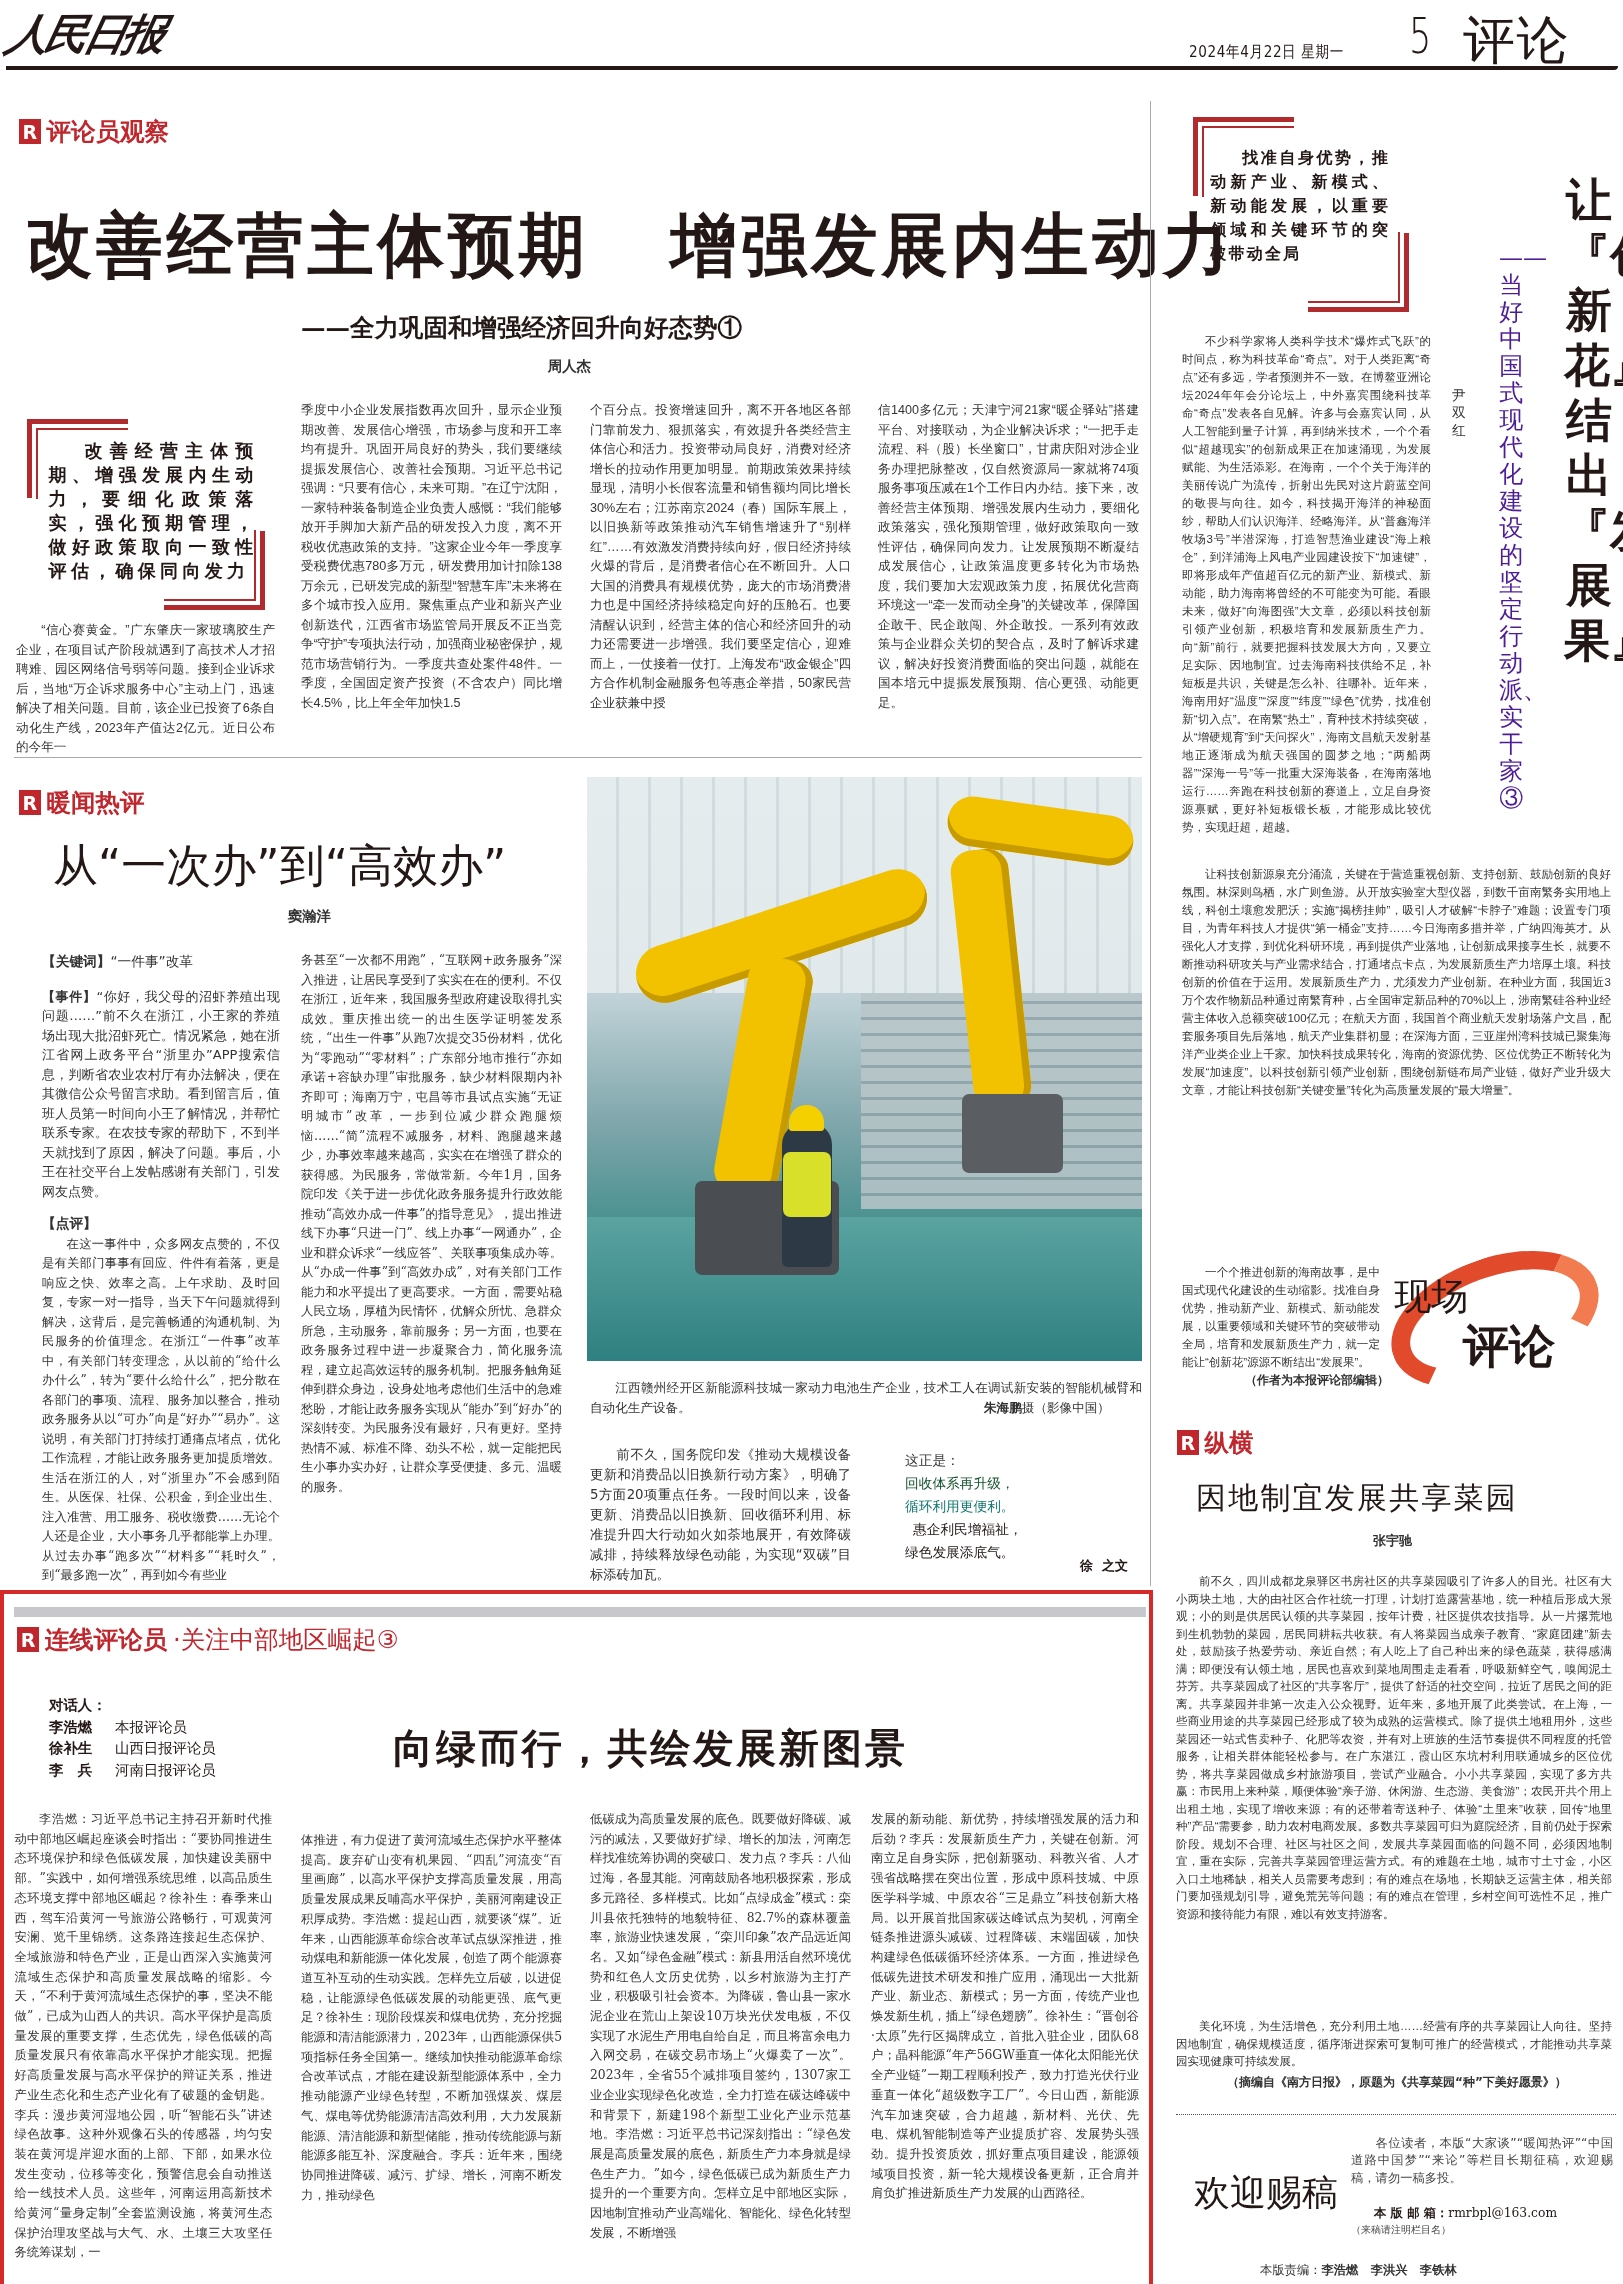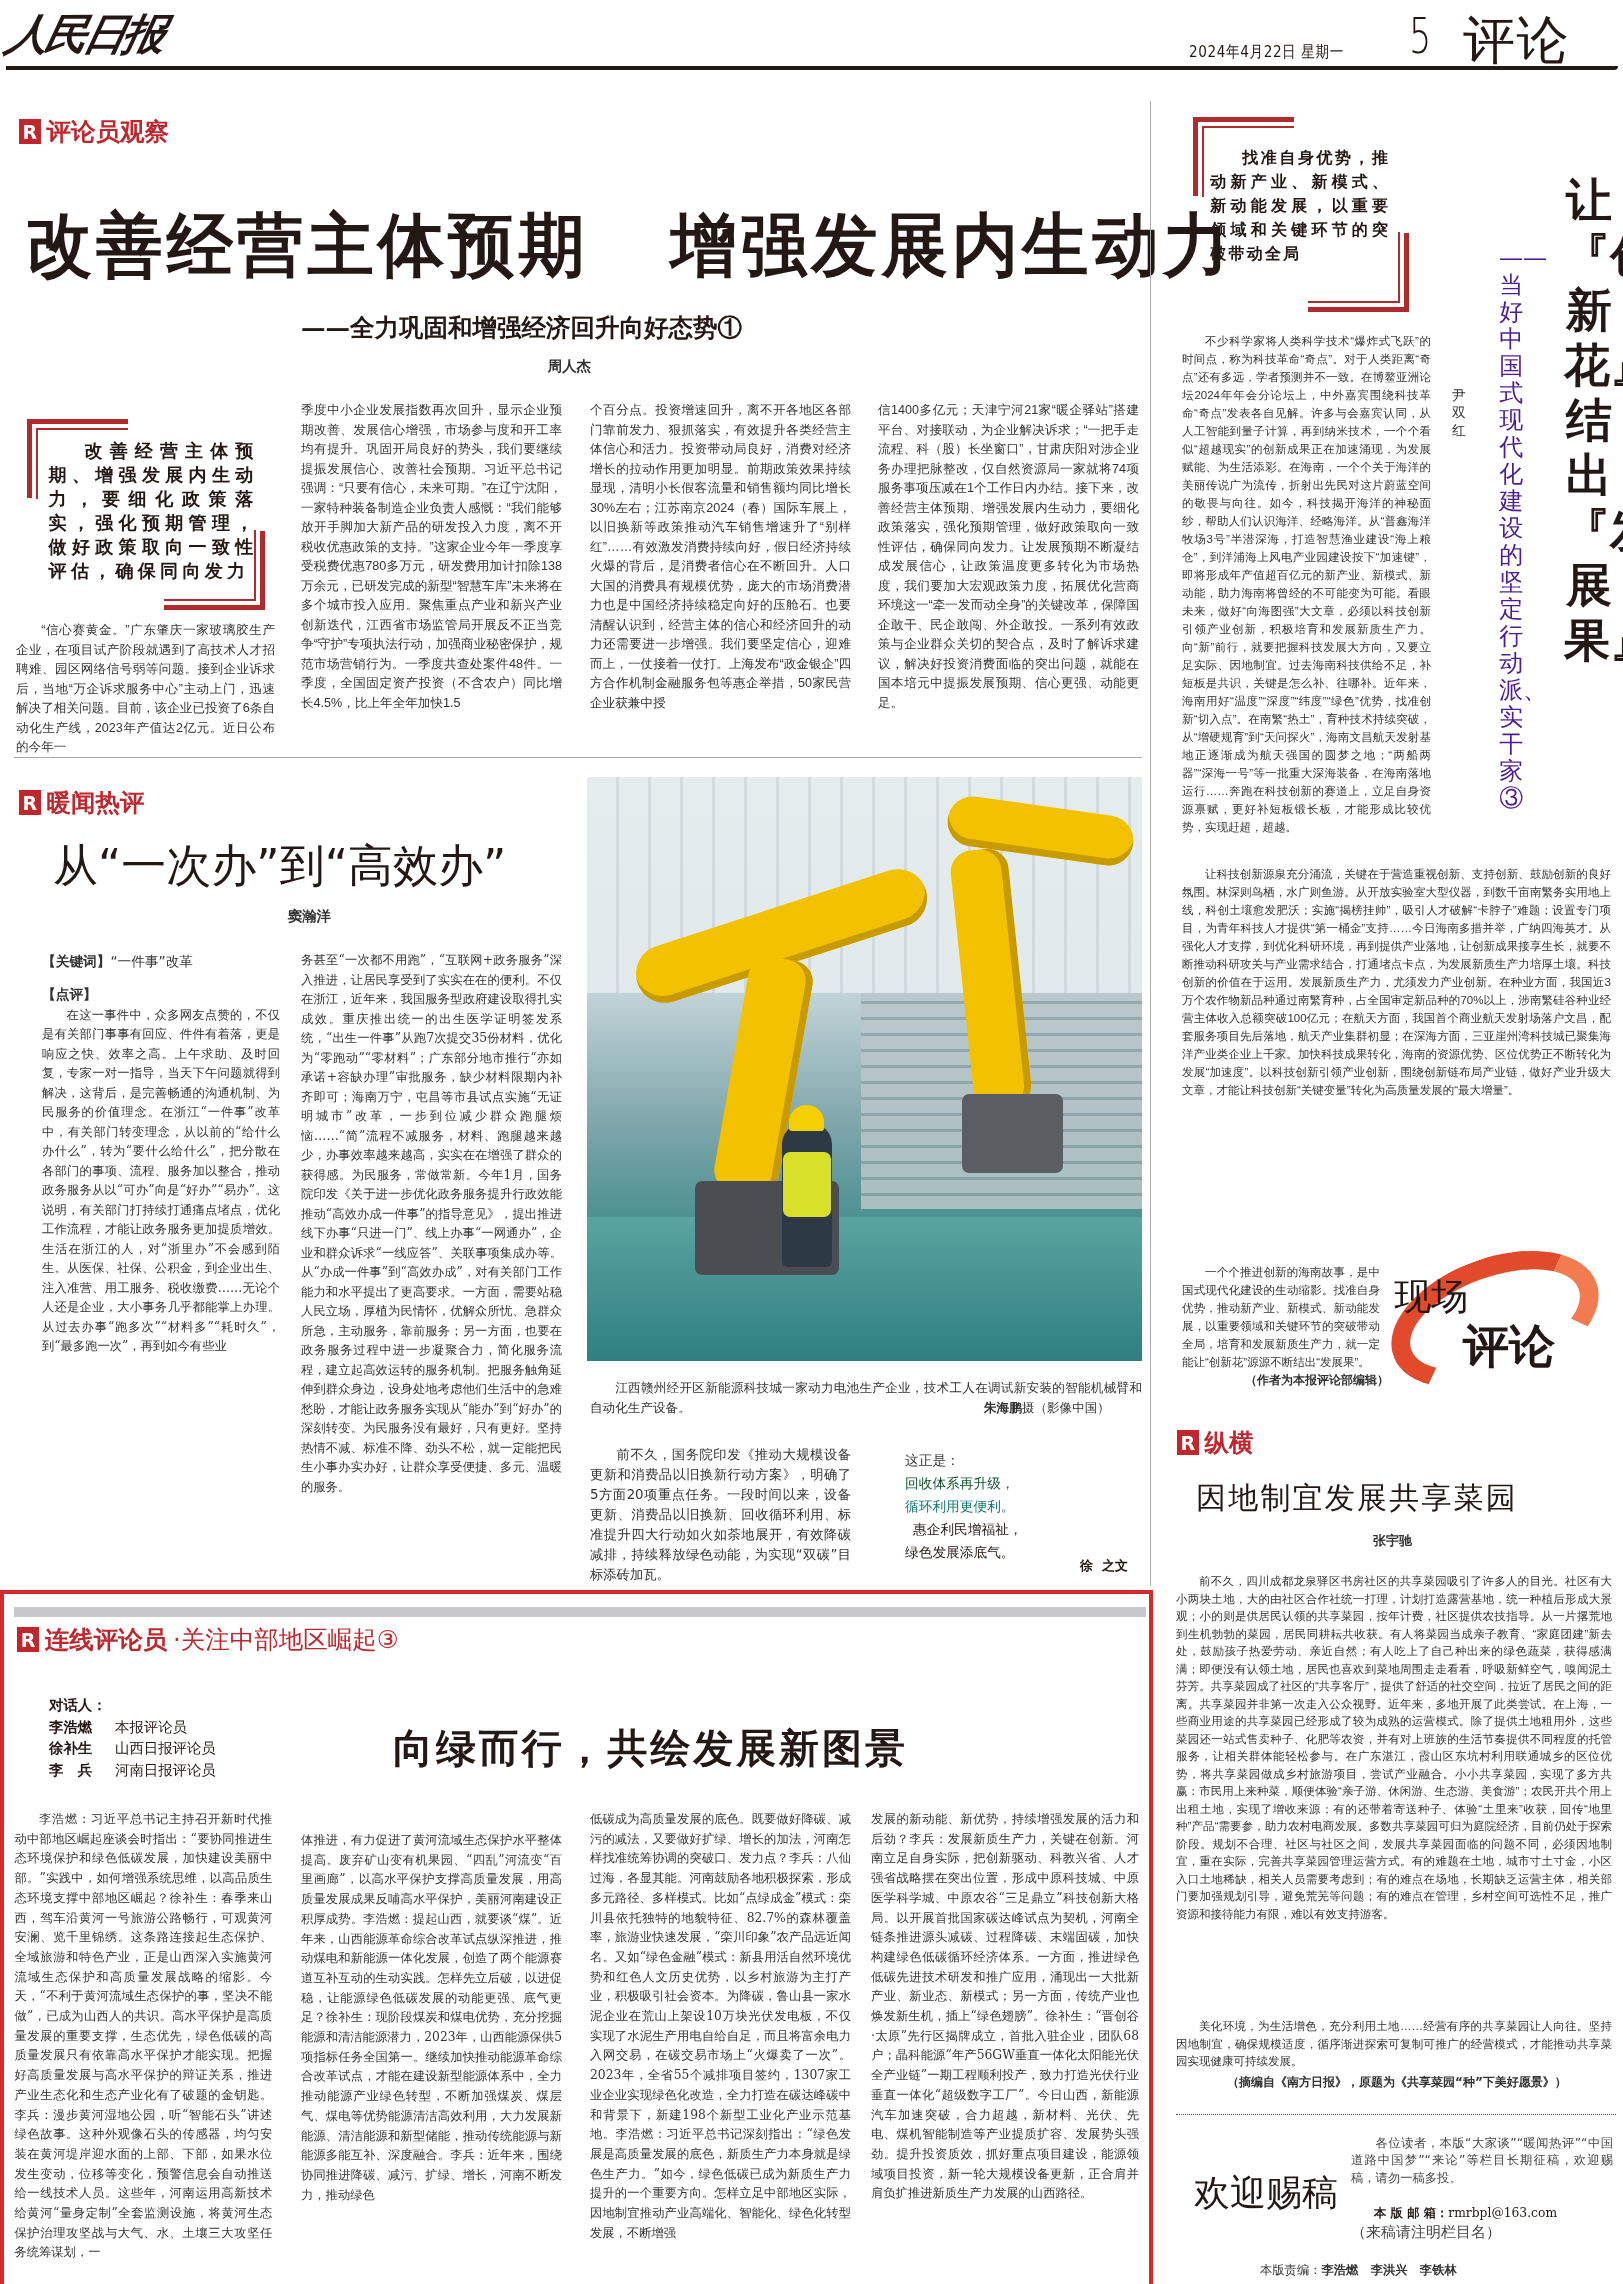--- a/index.html
+++ b/index.html
@@ -107,20 +107,21 @@
 
 <div class="col-label abs" style="left:19px; top:786px;">
   <span class="r-badge">R</span>
   <span>暖闻热评</span>
 </div>
 <div class="abs sans" style="left:53px; top:836px; font-size:45px; color:#231815;">从“一次办”到“高效办”</div>
 <div class="byline abs" style="left:245px; top:907px; width:86px;">窦瀚洋</div>
 
 <div class="abs sans" style="left:42px; top:951px; width:238px; font-size:13.7px; line-height:21.6px; color:#333;">
   <div><b>【关键词】</b><span>“一件事”改革</span></div>
+  <div style="margin-top:14.4px; text-align:justify; font-size:13px; line-height:19.5px;"><b>【事件】</b><span>“你好，我父母的沼虾养殖出现问题……”前不久在浙江，小王家的养殖场出现大批沼虾死亡。情况紧急，她在浙江省网上政务平台“浙里办”APP搜索信息，判断省农业农村厅有办法解决，便在其微信公众号留言求助。看到留言后，值班人员第一时间向小王了解情况，并帮忙联系专家。在农技专家的帮助下，不到半天就找到了原因，解决了问题。事后，小王在社交平台上发帖感谢有关部门，引发网友点赞。</span></div>
   <div style="margin-top:11.5px;"><b>【点评】</b></div>
   <div class="serif" style="text-align:justify; font-size:12.3px; line-height:19.5px; text-indent:2em; height:378px; overflow:hidden;">在这一事件中，众多网友点赞的，不仅是有关部门事事有回应、件件有着落，更是响应之快、效率之高。上午求助、及时回复，专家一对一指导，当天下午问题就得到解决，这背后，是完善畅通的沟通机制、为民服务的价值理念。在浙江“一件事”改革中，有关部门转变理念，从以前的“给什么办什么”，转为“要什么给什么”，把分散在各部门的事项、流程、服务加以整合，推动政务服务从以“可办”向是“好办”“易办”。这说明，有关部门打持续打通痛点堵点，优化工作流程，才能让政务服务更加提质增效。生活在浙江的人，对“浙里办”不会感到陌生。从医保、社保、公积金，到企业出生、注入准营、用工服务、税收缴费……无论个人还是企业，大小事务几乎都能掌上办理。从过去办事“跑多次”“材料多”“耗时久”，到“最多跑一次”，再到如今有些业</div>
 </div>
 <div class="abs serif" style="left:301px; top:951px; width:261px; font-size:12.3px; line-height:19.5px; text-align:justify; color:#333; height:627px; overflow:hidden;">务甚至“一次都不用跑”，“互联网+政务服务”深入推进，让居民享受到了实实在在的便利。不仅在浙江，近年来，我国服务型政府建设取得扎实成效。重庆推出统一的出生医学证明签发系统，“出生一件事”从跑7次提交35份材料，优化为“零跑动”“零材料”；广东部分地市推行“亦如承诺+容缺办理”审批服务，缺少材料限期内补齐即可；海南万宁，屯昌等市县试点实施“无证明城市”改革，一步到位减少群众跑腿烦恼……“简”流程不减服务，材料、跑腿越来越少，办事效率越来越高，实实在在增强了群众的获得感。为民服务，常做常新。今年1月，国务院印发《关于进一步优化政务服务提升行政效能推动“高效办成一件事”的指导意见》，提出推进线下办事“只进一门”、线上办事“一网通办”，企业和群众诉求“一线应答”、关联事项集成办等。从“办成一件事”到“高效办成”，对有关部门工作能力和水平提出了更高要求。一方面，需要站稳人民立场，厚植为民情怀，优解众所忧、急群众所急，主动服务，靠前服务；另一方面，也要在政务服务过程中进一步凝聚合力，简化服务流程，建立起高效运转的服务机制。把服务触角延伸到群众身边，设身处地考虑他们生活中的急难愁盼，才能让政务服务实现从“能办”到“好办”的深刻转变。为民服务没有最好，只有更好。坚持热情不减、标准不降、劲头不松，就一定能把民生小事办实办好，让群众享受便捷、多元、温暖的服务。</div>
 
 <div id="photo">
   <div class="ceiling"></div>
   <div class="racks"></div>
   <div class="floor"></div>
   <div class="arm3"></div>
@@ -194,21 +195,21 @@
   <p>美化环境，为生活增色，充分利用土地……经营有序的共享菜园让人向往。坚持因地制宜，确保规模适度，循序渐进探索可复制可推广的经营模式，才能推动共享菜园实现健康可持续发展。</p>
 </div>
 <div class="abs sans" style="left:1227px; top:2074px; font-size:12px; font-weight:bold; color:#333;">（摘编自《南方日报》，原题为《共享菜园“种”下美好愿景》）</div>
 <div class="dotted" style="left:1176px; top:2114px; width:440px;"></div>
 
 <div class="abs sans" style="left:1194px; top:2169px; font-size:36px; color:#231815;">欢迎赐稿</div>
 <div class="abs sans" style="left:1351px; top:2135px; width:262px; font-size:12.3px; line-height:17.3px; color:#444; text-indent:2em; text-align:justify;">各位读者，本版“大家谈”“暖闻热评”“中国道路中国梦”“来论”等栏目长期征稿，欢迎赐稿，请勿一稿多投。</div>
 <div class="abs" style="left:1374px; top:2205px; font-size:12.3px;">
   <b class="sans">本 版 邮 箱：</b><span class="serif">rmrbpl@163.com</span>
 </div>
-<div class="abs sans" style="left:1351px; top:2223px; font-size:15px; color:#444;">（来稿请注明栏目名）</div>
+<div class="abs sans" style="left:1351px; top:2223px; font-size:10px; color:#444;">（来稿请注明栏目名）</div>
 
 <div class="abs sans" style="left:1260px; top:2262px; font-size:12.3px; color:#333;">
   <span>本版责编：</span><b>李浩燃　李洪兴　李铁林</b>
 </div>
 
 <div id="red-frame"></div>
 <div id="red-frame-gray"></div>
 
 <div class="col-label abs" style="left:17.3px; top:1623px; font-size:24.5px;">
   <span class="r-badge">R</span>

